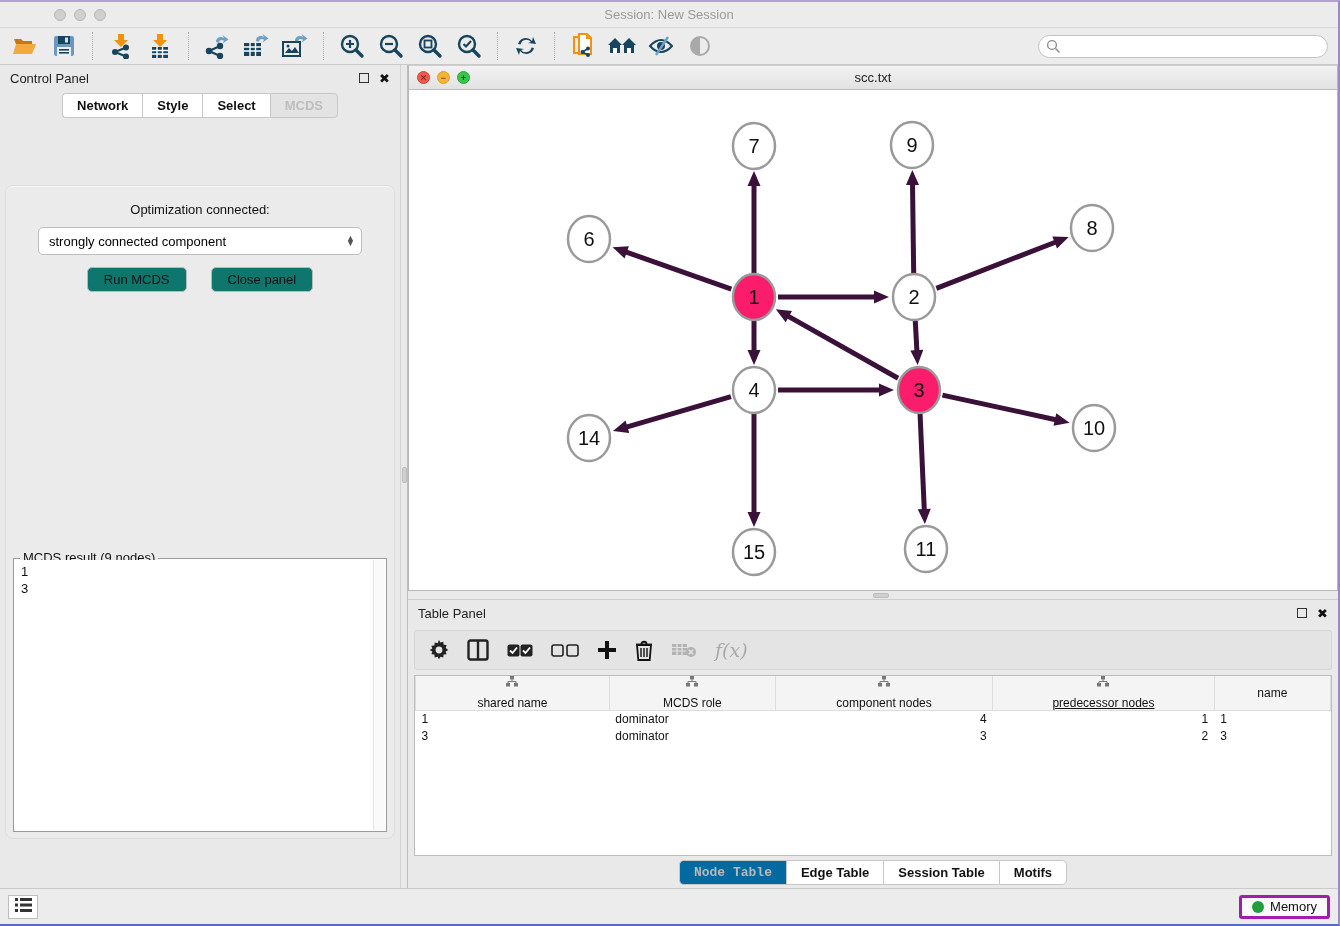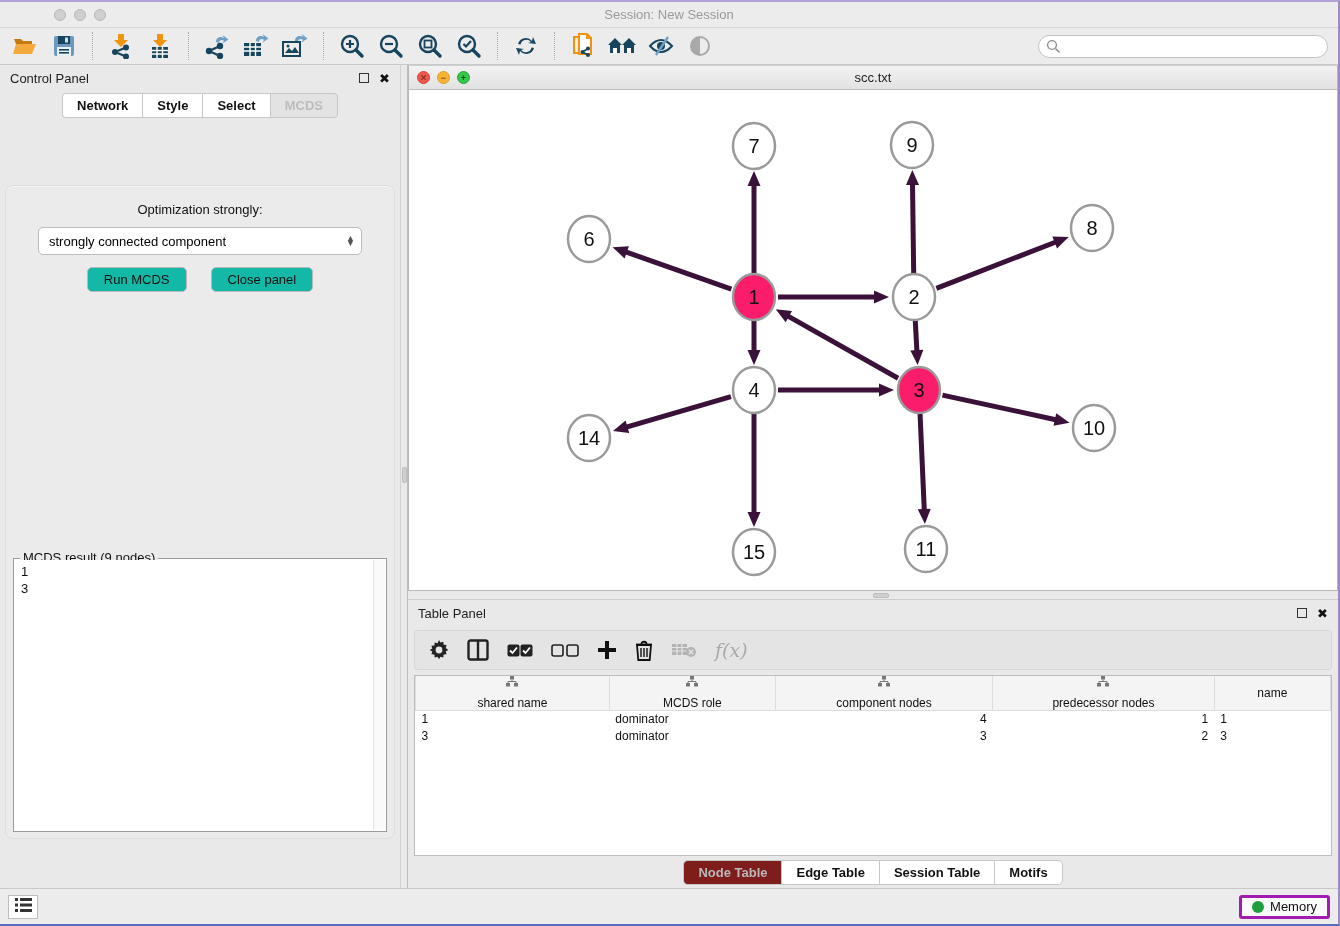--- a/index.html
+++ b/index.html
@@ -34,21 +34,21 @@
   .seg { border:1px solid #c7c7c7; background:#fff; font-size:13px; font-weight:bold; color:#111; padding:4px 14px; border-right:none; }
   .seg:first-child { border-radius:4px 0 0 4px; }
   .seg:last-child { border-radius:0 4px 4px 0; border-right:1px solid #c7c7c7; }
   .seg.active { background:#e3e3e3; color:#bdbdbd; }
   .cp-content { position:absolute; left:5px; right:5px; top:120px; bottom:49px; background:#ebebeb; border:1px solid #dddddd; border-radius:8px; box-shadow:inset 0 1px 0 #f6f6f6; }
   .opt-label { text-align:center; font-size:13px; color:#111; margin-top:16px; }
   .combo { margin:10px 32px 0 32px; height:28px; background:#fff; border:1px solid #bdbdbd; border-radius:5px; display:flex; align-items:center; padding:0 6px 0 10px; font-size:13px;gap:17px; }
   .combo .val { flex:1; }
   .stepper { display:flex; flex-direction:column; align-items:center; line-height:5px; color:#555; font-size:9px; }
   .btn-row { display:flex; justify-content:center; gap:24px; margin-top:12px; }
-  .pbtn { background:#14b8a6; border:1px solid #b9b9b9; border-radius:5px; font-size:13px; padding:4px 16px; color:#111; }
+  .pbtn { background:#0f766e; border:1px solid #b9b9b9; border-radius:5px; font-size:13px; padding:4px 16px; color:#111; }
   .result-box { position:absolute; left:7px; right:7px; top:372px; bottom:6px; border:1px solid #9a9a9a; background:#fff; }
   .result-legend { position:absolute; top:-9px; left:6px; background:#ebebeb; font-size:13px; padding:0 3px; color:#111; }
   .result-area { position:absolute; inset:1px 13px 1px 1px; background:#fff; font-size:13px; line-height:17px; padding:3px 0 0 6px; color:#111; }
   .result-scroll { position:absolute; top:1px; bottom:1px; right:1px; width:12px; background:#fafafa; border-left:1px solid #e3e3e3; }
 
   
   .vsplit { width:8px; flex:0 0 auto; background:#e9e9e9; border-left:1px solid #d2d2d2; border-right:1px solid #bdbdbd; position:relative; }
   .vsplit .handle { position:absolute; top:402px; left:1px; width:5px; height:16px; background:#cfcfcf; border:1px solid #bdbdbd; border-radius:2px; }
 
   
@@ -76,21 +76,21 @@
   table.data { border-collapse:collapse; font-size:12px; table-layout:fixed; }
   table.data th { background:#f4f4f4; border:1px solid #ddd; border-top:none; font-weight:normal; color:#111; height:21px; padding:0 4px; }
   table.data th .th-inner { display:flex; align-items:center; gap:6px; justify-content:flex-start;flex-direction:column; }
   table.data th .th-label { flex:1; text-align:center; }
   table.data td { height:17px; padding:0 6px; color:#111; }
   td.al { text-align:left; } td.ar { text-align:right; }
   .tp-tabs-row { height:32px; flex:0 0 auto; display:flex; justify-content:center; align-items:center; }
   .tp-seg { border:1px solid #c7c7c7; background:#fff; font-size:13px; font-weight:bold; padding:4px 14px; border-right:none; color:#111; }
   .tp-seg:first-child { border-radius:5px 0 0 5px; }
   .tp-seg:last-child { border-radius:0 5px 5px 0; border-right:1px solid #c7c7c7; }
-  .tp-seg.active { background:#7f1d1d; color:#b9b9b9; }
+  .tp-seg.active { background:#0369a1; color:#b9b9b9;font-family:Liberation Mono, monospace; }
 
   
   .statusbar { height:36px; flex:0 0 auto; background:#ececec; border-top:1px solid #c9c9c9; display:flex; align-items:center; padding:0 8px; }
   .status-left-btn { width:30px; height:24px; background:#fff; border:1px solid #bdbdbd; display:flex; align-items:center; justify-content:center; }
   .mem-btn { margin-left:auto; height:24px; background:#fafafa; border:3px solid #a21caf; border-radius:3px; display:flex; align-items:center; gap:6px; padding:0 10px; font-size:13px; color:#111; }
   .mem-dot { width:12px; height:12px; border-radius:50%; background:#1f9e3e; }
 </style>
 </head>
 <body>
 
@@ -261,21 +261,21 @@
         <span class="mini-float"></span>
         <span class="mini-close">✖</span>
       </div>
       <div class="cp-tabs" id="cp-tabs">
           <button class="seg">Network</button>
           <button class="seg">Style</button>
           <button class="seg">Select</button>
           <button class="seg active">MCDS</button>
         </div>
       <div class="cp-content">
-        <div class="opt-label">Optimization strongly:</div>
+        <div class="opt-label">Optimization connected:</div>
         <div class="combo">
           <span class="val">strongly connected component</span>
           <span class="stepper">
               <span>▲</span>
               <span>▼</span>
             </span>
         </div>
         <div class="btn-row">
           <button class="pbtn">Run MCDS</button>
           <button class="pbtn">Close panel</button>
@@ -480,21 +480,21 @@
                     <div class="th-inner">
                       <span><svg width="12" height="11" viewBox="0 0 12 11">
                           <rect x="4" y="0" width="4" height="3.5" fill="#777"></rect>
                           <rect x="0" y="7" width="4" height="3.5" fill="#777"></rect>
                           <rect x="8" y="7" width="4" height="3.5" fill="#777"></rect>
                           <path d="M6 3.5 v2 M2 7 v-1.5 h8 V7" stroke="#777" fill="none"></path>
                         </svg></span>
                       <span class="th-label">component nodes</span>
                     </div>
                   </th>
-                  <th style="width: 160px;">
+                  <th style="width: 160px; text-decoration: underline;">
                     <div class="th-inner">
                       <span><svg width="12" height="11" viewBox="0 0 12 11">
                           <rect x="4" y="0" width="4" height="3.5" fill="#777"></rect>
                           <rect x="0" y="7" width="4" height="3.5" fill="#777"></rect>
                           <rect x="8" y="7" width="4" height="3.5" fill="#777"></rect>
                           <path d="M6 3.5 v2 M2 7 v-1.5 h8 V7" stroke="#777" fill="none"></path>
                         </svg></span>
                       <span class="th-label">predecessor nodes</span>
                     </div>
                   </th>

